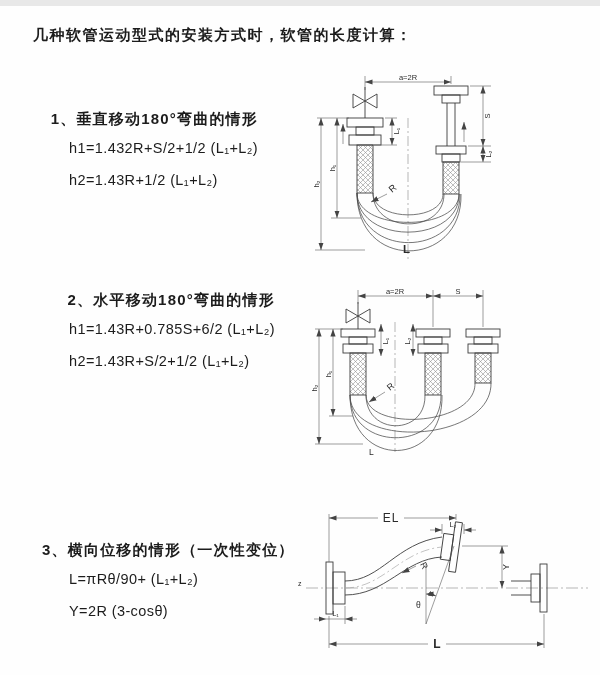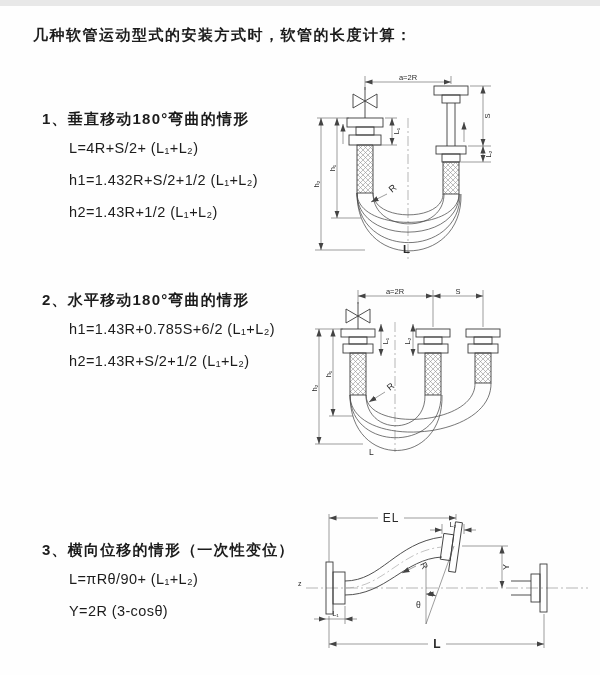--- a/index.html
+++ b/index.html
@@ -9,41 +9,40 @@
     overflow:hidden;margin:6px auto;
   }
   .doc-title{
     position:absolute;left:33px;top:20px;font-size:15px;font-weight:bold;
     letter-spacing:1.5px;
   }
   .section{position:absolute;}
   .sec1{left:42px;top:103px;}
   .sec2{left:42px;top:284px;}
   .sec3{left:42px;top:534px;}
-  .sec-heading{font-size:15px;font-weight:bold;letter-spacing:1.2px;line-height:20px;margin:0 0 3px 0;}
+  .sec-heading{font-size:15px;font-weight:bold;letter-spacing:1.2px;line-height:20px;margin:0 0 3px 0;text-align:right;}
   .formula{font-size:14.5px;line-height:32px;padding-left:27px;letter-spacing:0.4px;white-space:nowrap;}
   .diagram{position:absolute;}
   .d1{left:303px;top:64px;}
   .d2{left:303px;top:278px;}
   .d3{left:296px;top:500px;}
   svg{display:block;}
   svg text{font-family:"Liberation Sans","DejaVu Sans",sans-serif;fill:#2a2a2a;}
   .dimtxt{font-size:7.5px;}
   .biglbl{font-size:11.5px;font-weight:bold;}
 </style>
 </head>
 <body>
 
 <div class="page">
 
   <div class="doc-title">几种软管运动型式的安装方式时，软管的长度计算：</div>
 
   <div class="section sec1">
     <div class="sec-heading">1、垂直移动180°弯曲的情形</div>
-    <div class="formula">L=4R+S/2+ (L₁+L₂)</div>
     <div class="formula">h1=1.432R+S/2+1/2 (L₁+L₂)</div>
     <div class="formula">h2=1.43R+1/2 (L₁+L₂)</div>
   </div>
 
   <div class="diagram d1">
     <svg width="285" height="195" viewBox="0 0 285 195">
       <defs>
         <marker id="a1" markerWidth="9" markerHeight="8" refX="7.5" refY="3" orient="auto-start-reverse" markerUnits="userSpaceOnUse">
           <path d="M0,0.4 L7.5,3 L0,5.6 Z" fill="#444"></path>
         </marker>

